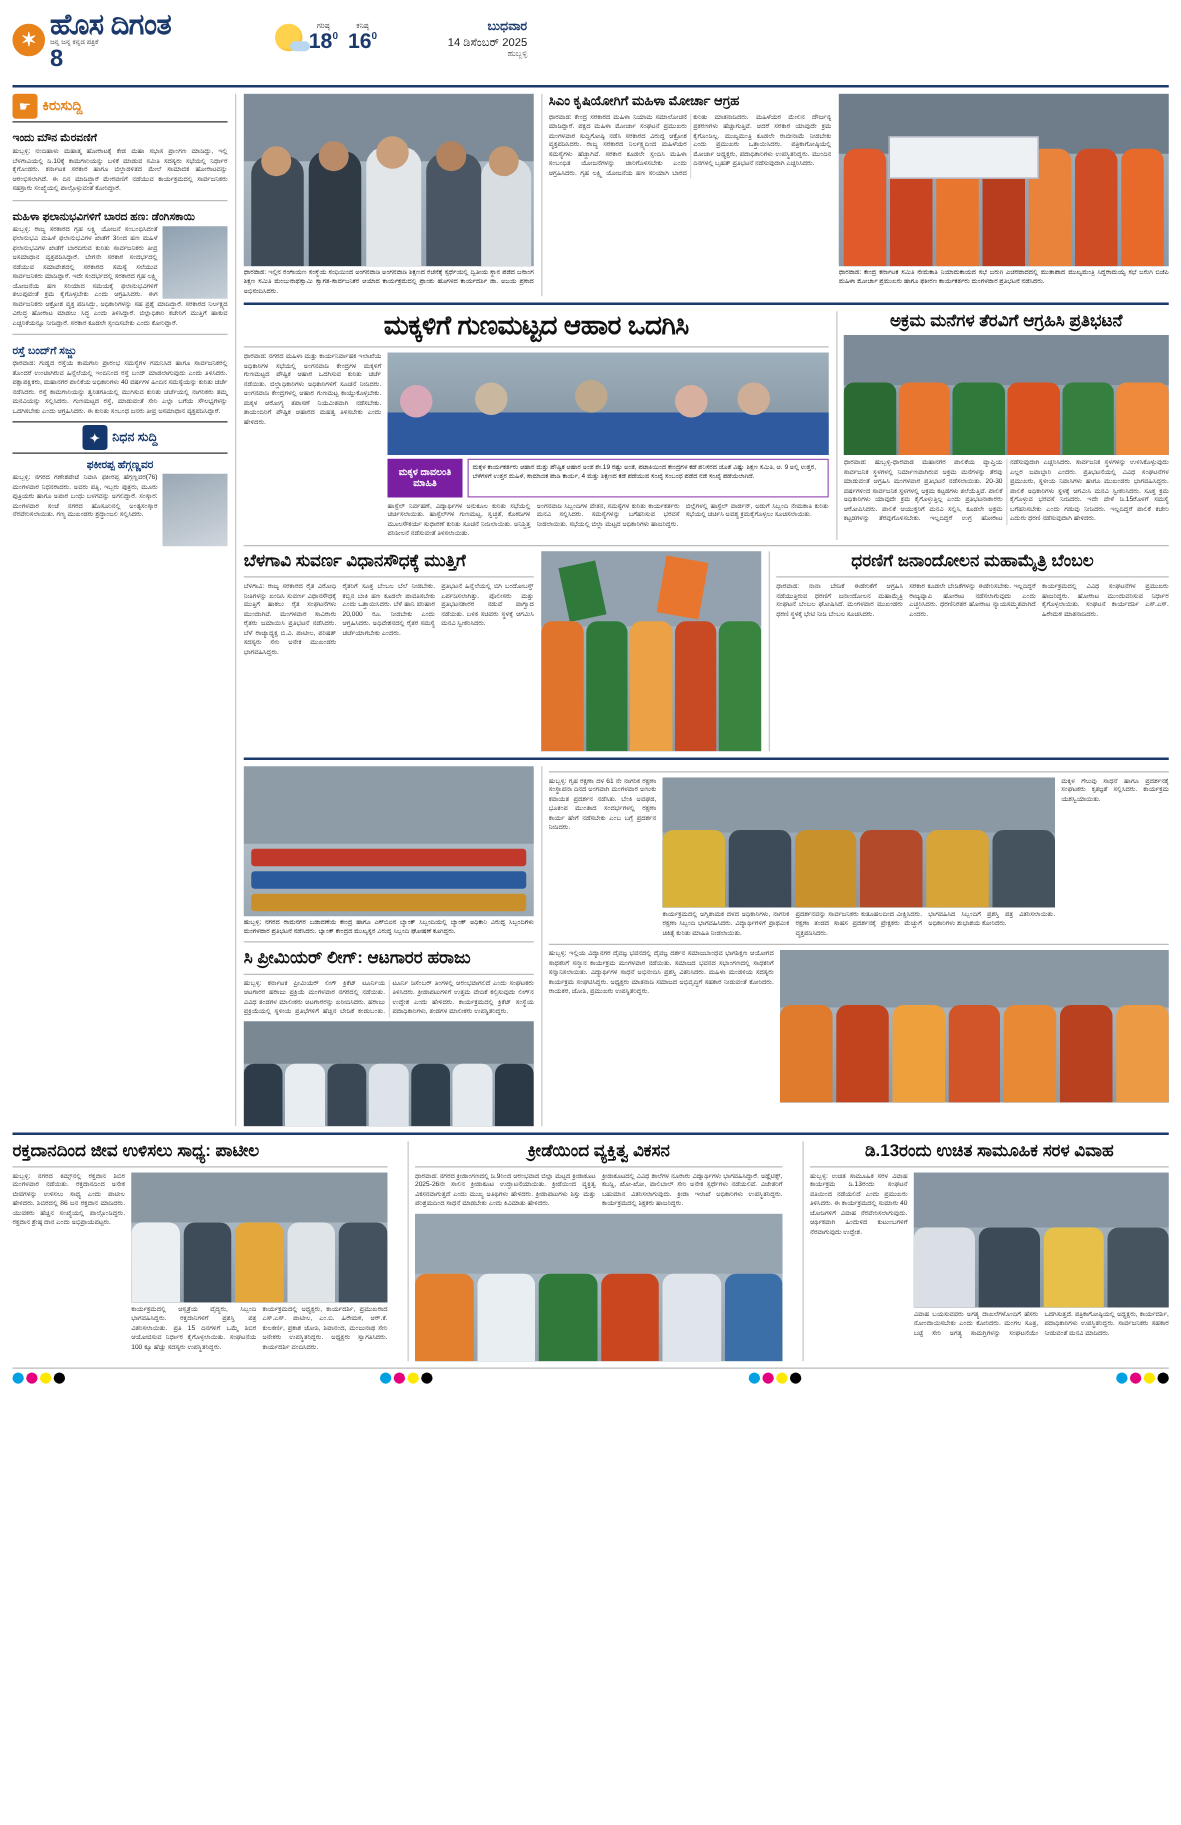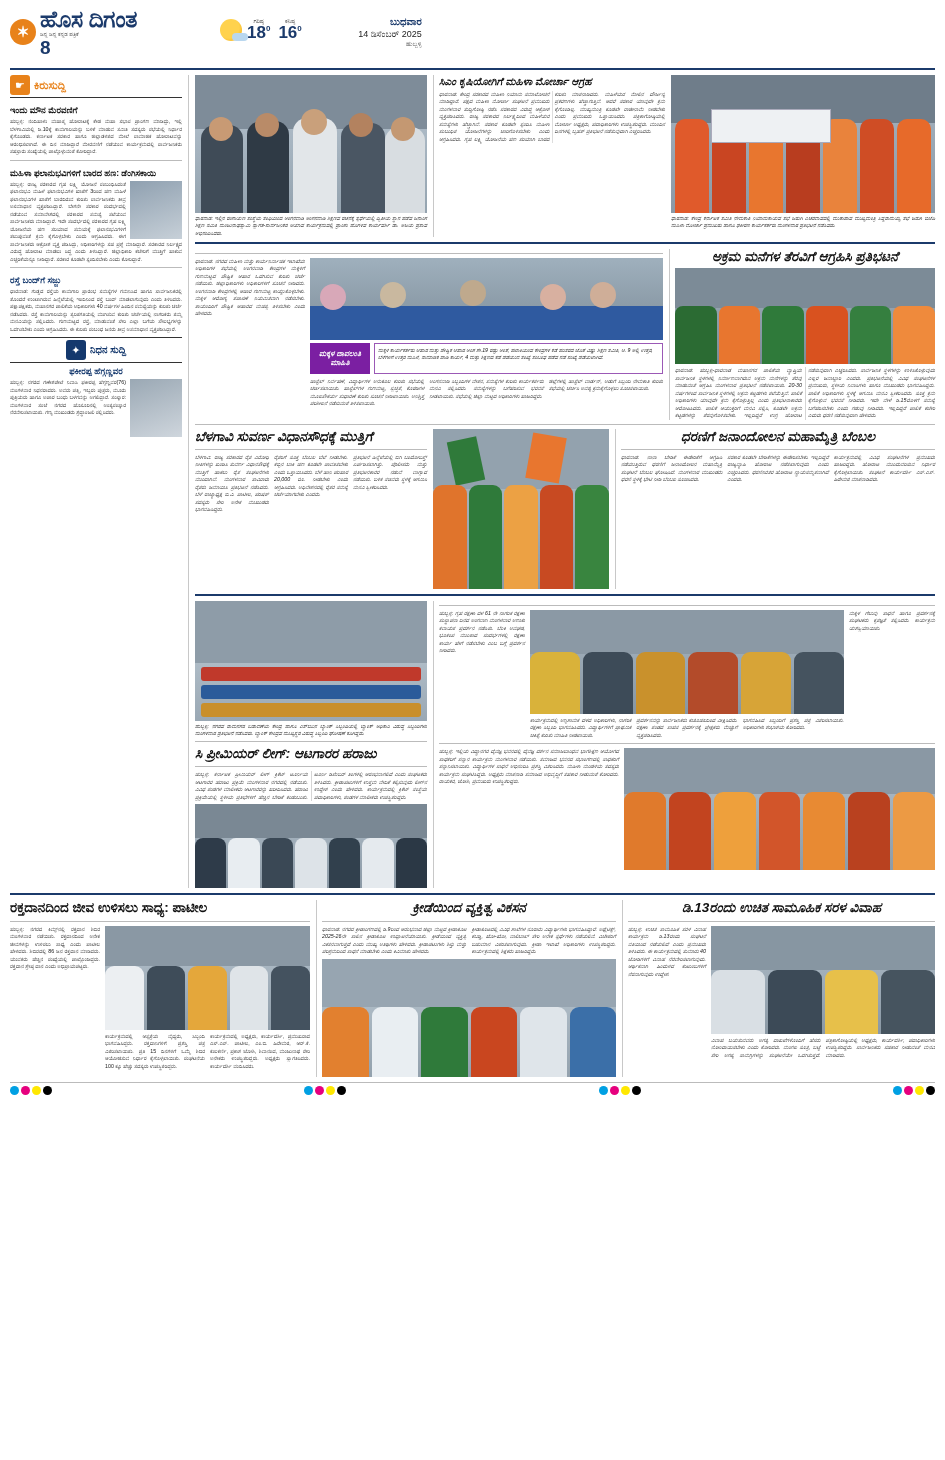--- a/index.html
+++ b/index.html
@@ -36,21 +36,21 @@
   .date { font-size: 9px; color: #222; }
   .city { font-size: 6.5px; color: #555; }
 
   
   .k { font-size: 5.3px; line-height: 1.42; text-align: justify; color: #1a1a1a; }
   .hl { font-size: 10.5px; font-weight: bold; color: #111; line-height: 1.2; margin: 0 0 3px 0; }
   .hl-big { font-size: 21px; font-weight: bold; color: #111; text-align: center; line-height: 1.15; letter-spacing: -0.4px; }
   .hl-mid { font-size: 13.5px; font-weight: bold; color: #111; line-height: 1.2; }
   .rule { border-top: 1px solid #bbb; margin: 4px 0; }
   .rule-d { border-top: 2px solid #1b3a6b; margin: 5px 0; }
-  .vrule { border-left: 1px solid #c8c8c8; font-style: italic; }
+  .vrule { border-left: 1px solid #c8c8c8; }
   .photo { background: #cfd6dd; position: relative; overflow: hidden; }
   .cap { font-size: 5.2px; line-height: 1.4; text-align: justify; margin-top: 2px; color: #111; }
 
   
   .ph { width: 100%; height: 100%; position: relative; }
 
   
   .body-grid { display: flex; gap: 6px; margin-top: 5px; }
   .col { display: flex; flex-direction: column; }
   .c1 { width: 172px; }
@@ -62,21 +62,21 @@
   .sub-h { font-size: 8.5px; font-weight: bold; margin: 3px 0 2px; }
   .mug { width: 52px; height: 58px; background: #b9c3cc; float: right; margin: 0 0 2px 4px; }
   .nidhan-head { display: flex; align-items: center; gap: 4px; justify-content: center; border-top: 1px solid #333; border-bottom: 1px solid #333; padding: 2px 0; }
   .nidhan-t { font-size: 10px; font-weight: bold; color: #14386d; }
 
   .two-col { column-count: 2; column-gap: 6px; column-rule: 1px solid #d5d5d5; }
 
   .badge { background: #7b1fa2; color: #fff; font-size: 7.5px; font-weight: bold; text-align: center; padding: 6px 3px; line-height: 1.25; }
   .infobox { border: 1px solid #9b59b6; padding: 3px; font-size: 5.2px; line-height: 1.4; }
 
-  .bottom-strip { display: flex; gap: 6px; margin-top: 4px; }
+  .bottom-strip { display: flex; gap: 16px; margin-top: 4px; }
   .dots { display: flex; gap: 2px; }
   .dots i { width: 9px; height: 9px; border-radius: 50%; display: block; }
   .footer-bar { display: flex; justify-content: space-between; align-items: center; margin-top: 5px; border-top: 1px solid #bbb; padding-top: 3px; }
 </style>
 </head>
 <body>
 
 <div class="page">
 
   <div class="masthead">
@@ -201,20 +201,21 @@
             </div>
           </div>
           <div class="cap">ಧಾರವಾಡ: ಕೇಂದ್ರ ಕರ್ನಾಟಕ ಸಮಿತಿ ನೇಮಕಾತಿ ನಿಯಾಮಕಾಯದ ಸಭೆ ಜರುಗಿ ಎಚರವಾದದಲ್ಲಿ ಮುತಾಪಾದ ಮುಖ್ಯಮಂತ್ರಿ ಸಿದ್ದರಾಮಯ್ಯ ಸಭೆ ಜರುಗಿ ಬಿಜೆಪಿ ಮಹಿಳಾ ಮೋರ್ಚಾ ಪ್ರಮುಖರು ಹಾಗೂ ಫಕೀರಣ ಕಾರ್ಯಕರ್ತರು ಮಂಗಳವಾರ ಪ್ರತಿಭಟನೆ ನಡೆಸಿದರು.</div>
         </div>
       </div>
 
       <div class="rule-d"></div>
 
       <div style="display:flex; gap:6px">
         <div style="width:468px">
+          <div class="hl-big">ಮಕ್ಕಳಿಗೆ ಗುಣಮಟ್ಟದ ಆಹಾರ ಒದಗಿಸಿ</div>
           <div class="rule"></div>
           <div style="display:flex;gap:5px">
             <div style="width:110px" class="k">ಧಾರವಾಡ: ನಗರದ ಮಹಿಳಾ ಮತ್ತು ಕಾರ್ಯನಿರ್ವಾಹಕ ಇಲಾಖೆಯ ಅಧಿಕಾರಿಗಳ ಸಭೆಯಲ್ಲಿ ಅಂಗನವಾಡಿ ಕೇಂದ್ರಗಳ ಮಕ್ಕಳಿಗೆ ಗುಣಮಟ್ಟದ ಪೌಷ್ಟಿಕ ಆಹಾರ ಒದಗಿಸುವ ಕುರಿತು ಚರ್ಚೆ ನಡೆಯಿತು. ಜಿಲ್ಲಾಧಿಕಾರಿಗಳು ಅಧಿಕಾರಿಗಳಿಗೆ ಸೂಚನೆ ನೀಡಿದರು.
 
 ಅಂಗನವಾಡಿ ಕೇಂದ್ರಗಳಲ್ಲಿ ಆಹಾರ ಗುಣಮಟ್ಟ ಕಾಯ್ದುಕೊಳ್ಳಬೇಕು. ಮಕ್ಕಳ ಆರೋಗ್ಯ ತಪಾಸಣೆ ನಿಯಮಿತವಾಗಿ ನಡೆಸಬೇಕು. ತಾಯಂದಿರಿಗೆ ಪೌಷ್ಟಿಕ ಆಹಾರದ ಮಹತ್ವ ತಿಳಿಸಬೇಕು ಎಂದು ಹೇಳಿದರು.</div>
             <div style="flex:1">
               <div class="photo" style="height:82px;background:linear-gradient(#9fb0bd,#7e8d99)">
                 <div class="ph">
                   <div style="position:absolute;left:0;right:0;bottom:0;height:34px;background:#2f5aa0"></div>
                   <div style="position:absolute;left:10px;top:26px;width:26px;height:26px;background:#d8a8b8;border-radius:50%"></div>

